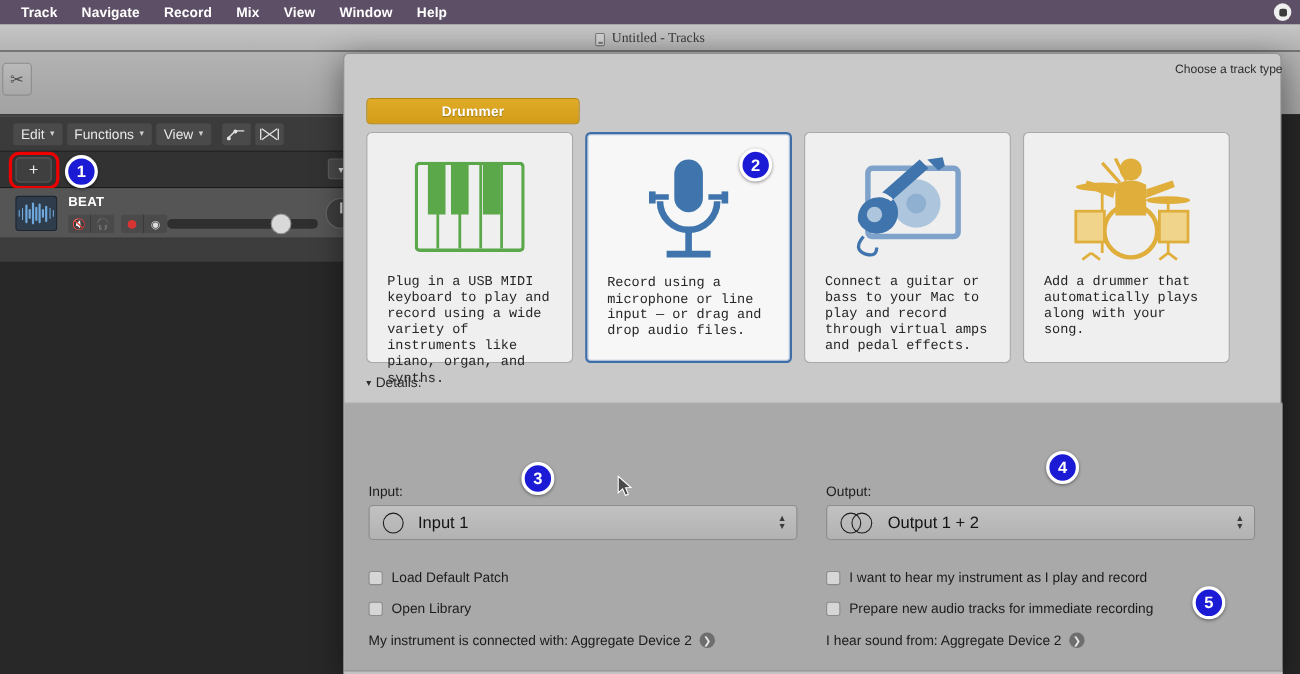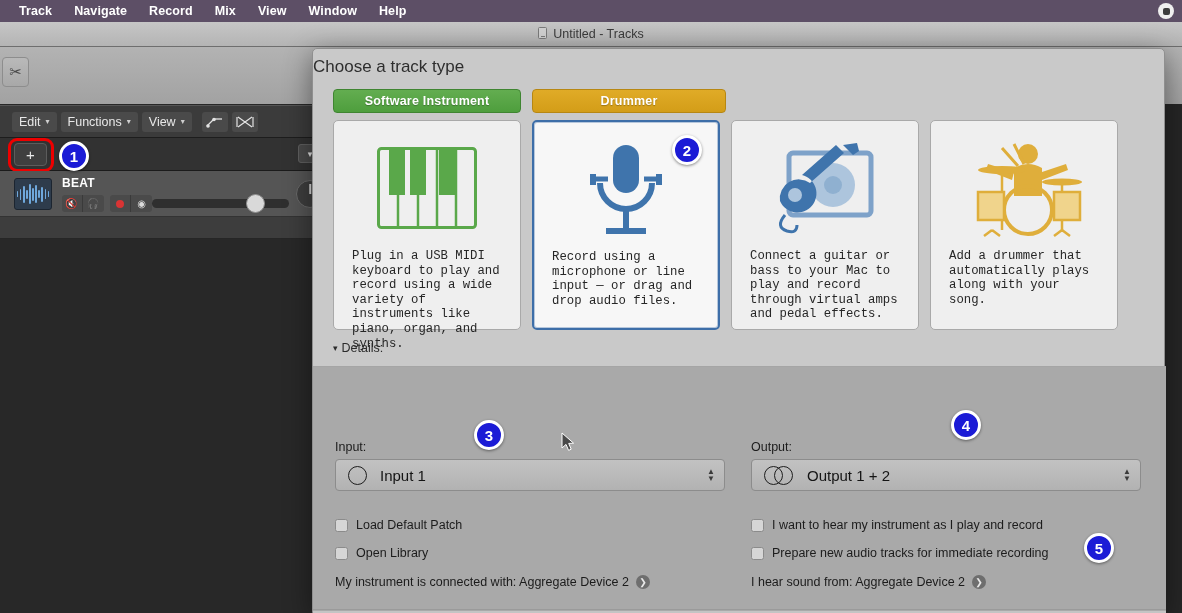--- a/index.html
+++ b/index.html
@@ -34,21 +34,21 @@
     position:absolute; left:0; top:22px; width:1182px; height:591px;
     background:#2b2b2b;
   }
   .titlebar {
     position:absolute; left:0; top:22px; width:1182px; height:25px;
     background: linear-gradient(#c6c6c6,#b4b4b4);
     border-bottom: 1px solid #6e6e6e;
     display:flex; align-items:center; justify-content:center;
   }
   .titlebar-text {
-    font-size:12.5px; color:#3a3a3a; display:flex; align-items:flex-start; gap:6px;
+    font-size:12.5px; color:#3a3a3a; display:flex; align-items:flex-end; gap:6px;font-family:Liberation Serif, serif;
   }
   .doc-icon{
     width:9px;height:12px;border:1.3px solid #7a7a7a;border-radius:1.5px;
     display:inline-block;position:relative;background:#d0d0d0;
   }
   .doc-icon::after{content:"";position:absolute;left:1.5px;bottom:1px;width:4px;height:1.4px;background:#7a7a7a;}
 
   
   .toolbar-strip {
     position:absolute; left:0; top:47px; width:1182px; height:57px;
@@ -160,21 +160,21 @@
   
   .dialog {
     position:absolute; left:312px; top:48px; width:853px; height:565px;
     background:#c9c9c9;
     border:1px solid #8f8f8f;
     box-shadow: 0 6px 28px rgba(0,0,0,.45);
     border-radius:5px 5px 0 0;
   }
   .dialog-title {
     position:absolute; left:0; top:8px; width:853px;
-    text-align:left; font-size:17px; color:#2e2e2e;
+    text-align:right; font-size:11px; color:#2e2e2e;
   }
   .tabs {
     position:absolute; left:20px; top:40px; width:813px; height:24px;
     display:flex; gap:11px;
   }
   .tab {
     height:24px; border-radius:4px; display:flex;align-items:center;justify-content:center;
     color:#ffffff; font-size:12.5px; font-weight:bold; letter-spacing:.2px;
     text-shadow:0 1px 1px rgba(0,0,0,.28);
   }
@@ -367,23 +367,20 @@
   <div class="ruler-line"></div>
   <div class="playhead"></div>
   <div class="right-dark"></div>
   <div class="right-strip"></div>
 
   <div class="dialog">
 
     <div class="dialog-title">Choose a track type</div>
 
     <div class="tabs">
-      <div class="tab si">
-        <span>Software Instrument</span>
-      </div>
       <div class="tab drum">
         <span>Drummer</span>
       </div>
     </div>
 
     <div class="cards">
 
       <div class="card">
         <div class="card-art">
           <svg width="100" height="82" viewBox="0 0 100 82">

